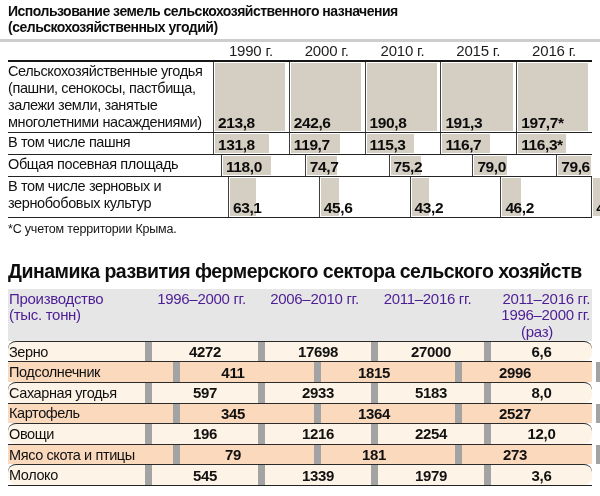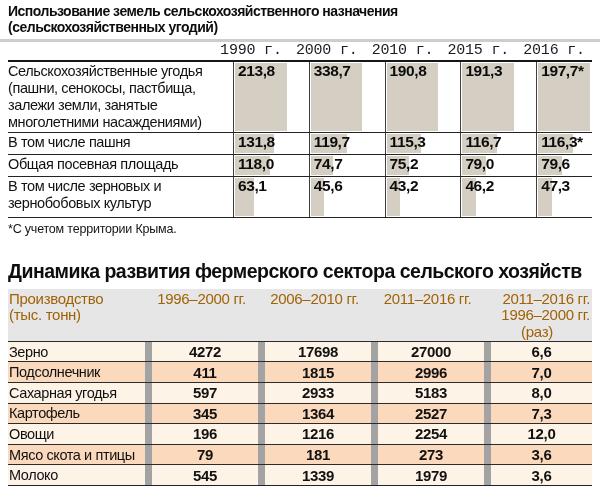--- a/index.html
+++ b/index.html
@@ -8,45 +8,45 @@
   .page{width:600px;height:496px;position:relative;}
 
   h1{margin:3px 0 0 8px;font-size:14px;line-height:1.17;letter-spacing:-0.5px;
      font-weight:bold;color:#0d0d0d;}
   .gray-band{height:3px;background:var(--band-gray,#cdcdcd);margin-top:3px;}
 
   
   .t1{margin-left:8px;width:584px;border-bottom:1px solid #232323;}
   .t1-head{display:grid;grid-template-columns:205px repeat(5,75.8px);
            height:18px;border-bottom:2px solid #161616;align-items:end;}
-  .t1-yh{font-size:15px;color:#1d1d1d;text-align:center;letter-spacing:-0.2px;padding-bottom:1px;font-family:Liberation Mono, monospace;}
+  .t1-yh{font-size:15px;color:#1d1d1d;text-align:center;letter-spacing:-0.2px;padding-bottom:1px;}
   .t1row{display:grid;grid-template-columns:205px repeat(5,75.8px);border-bottom:1px solid #232323;}
-  .t1row:last-of-type{border-bottom:none;}
-  .t1row.r0{height:70px;} .t1row.r1{height:21px;} .t1row.r2{height:21px;} .t1row.r3{height:40px;}
+  .t1row:last-of-type{border-bottom:none;gap:15px;}
+  .t1row.r0{height:70px;} .t1row.r1{height:21px;} .t1row.r2{height:21px;gap:8px;} .t1row.r3{height:40px;}
   .t1label{font-size:14.5px;line-height:17px;letter-spacing:-0.4px;padding:1px 2px 0 0;}
-  .t1cell{position:relative;border-left:1px solid #3f3f3f;display:flex;align-items:flex-start;margin-left:20px;}
+  .t1cell{position:relative;border-left:1px solid #3f3f3f;display:flex;align-items:flex-end;}
   .t1cell .bar{position:absolute;left:1px;top:1px;bottom:1px;background:var(--bar-tan,#d5cfc3);}
   .t1cell .num{position:relative;font-weight:bold;font-size:15.5px;letter-spacing:-0.4px;
                padding-left:4px;color:#0c0c0c;}
   .footnote{margin:4px 0 0 8px;font-size:12.5px;letter-spacing:-0.2px;color:#141414;}
 
   
   h2{margin:24px 0 6px 8px;font-size:19.5px;letter-spacing:-0.5px;font-weight:bold;color:#0d0d0d;}
   .t2{margin-left:8px;width:584px;border-bottom:1px solid #232323;}
   .t2-head{display:grid;grid-template-columns:137px 113px 113px 113px 108px;
            background:var(--header-gray,#e6e6e6);padding-top:2px;min-height:50px;
-           font-size:15px;line-height:16.5px;letter-spacing:-0.3px;color:#a16207;}
+           font-size:15px;line-height:16.5px;letter-spacing:-0.3px;color:#4c1d95;}
   .t2-labelh{padding-left:1px;}
   .t2-colh{text-align:center;}
   .t2-ratioh{text-align:right;padding-right:2px;}
   .t2-ratioh .raz{display:block;text-align:center;}
   .t2row{display:grid;grid-template-columns:137px 113px 113px 113px 108px;
          height:19.6px;border-top:1px solid #2b2b2b;align-items:center;}
-  .t2row.odd{background:var(--row-cream,#fdf3e6);}
-  .t2row.even{background:var(--row-peach,#fad9bd);}
+  .t2row.odd{background:var(--row-cream,#fdf3e6);border-radius:8px;}
+  .t2row.even{background:var(--row-peach,#fad9bd);gap:28px;}
   .t2label{font-size:14.5px;letter-spacing:-0.4px;padding-left:1px;}
   .t2val{font-weight:bold;font-size:15px;letter-spacing:-0.3px;text-align:center;
          border-left:7px solid #a3a3a3;align-self:stretch;
          display:flex;align-items:center;justify-content:center;}
 </style>
 </head>
 <body>
 
 <div class="page">
 
@@ -65,21 +65,21 @@
       </div>
     <div id="t1-body">
         <div class="t1row r0">
           <div class="t1label">Сельскохозяйственные угодья (пашни, сенокосы, пастбища, залежи земли, занятые многолетними насаждениями)</div>
           <div class="t1cell">
             <div class="bar" style="width: 94%;"></div>
             <span class="num">213,8</span>
           </div>
           <div class="t1cell">
             <div class="bar" style="width: 94%;"></div>
-            <span class="num">338,7</span>
+            <span class="num">242,6</span>
           </div>
           <div class="t1cell">
             <div class="bar" style="width: 94%;"></div>
             <span class="num">190,8</span>
           </div>
           <div class="t1cell">
             <div class="bar" style="width: 94%;"></div>
             <span class="num">191,3</span>
           </div>
           <div class="t1cell">

